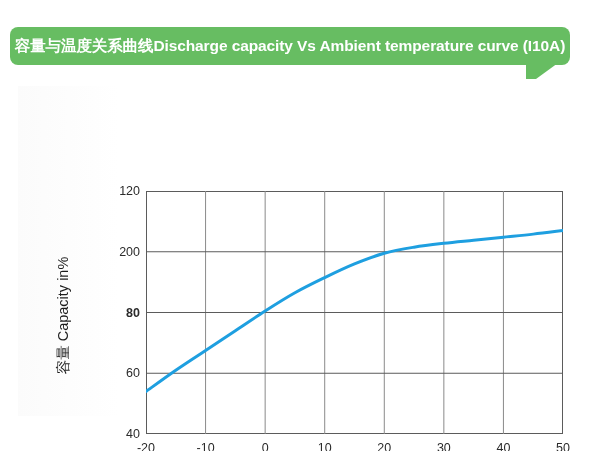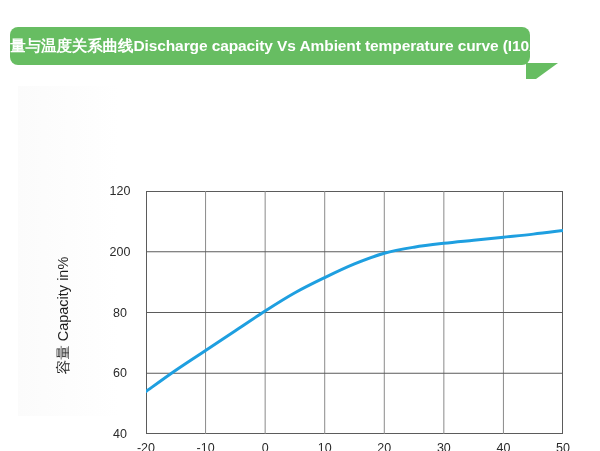--- a/index.html
+++ b/index.html
@@ -13,21 +13,21 @@
     font-family: "Liberation Sans", sans-serif;
     position: relative;
     overflow: hidden;
   }
 
   
   #title-bubble {
     position: absolute;
     left: 10px;
     top: 27px;
-    width: 520px;
+    width: 560px;
     height: 38px;
   }
   #title-bubble .bubble-body {
     position: absolute;
     left: 0; top: 0;
     width: 100%;
     height: 100%;
     background: #67bd62;
     border-radius: 8px;
     box-sizing: border-box;
@@ -90,21 +90,21 @@
     width: 100%;
     height: 100%;
     display: block;
   }
 
   
   .ytick {
     position: absolute;
     right: 0;
     width: 40px;
-    text-align: center;
+    text-align: right;
     font-size: 12.5px;
     color: #2b2b2b;
     transform: translateY(-50%);
     white-space: nowrap;
   }
   #ytick-layer {
     position: absolute;
     left: 78px;
     top: 105px;
     width: 44px;
@@ -165,21 +165,21 @@
           <line y1="121.5" y2="121.5" x1="0" x2="417" stroke="#5b5b5b" stroke-width="1" vector-effect="non-scaling-stroke"></line>
           <line y1="60.75" y2="60.75" x1="0" x2="417" stroke="#5b5b5b" stroke-width="1" vector-effect="non-scaling-stroke"></line>
         </g>
       <path id="series-path" fill="none" stroke-linecap="round" stroke-linejoin="round" d="M0.00,200.47 C4.96,196.93 19.86,186.05 29.79,179.21 C39.71,172.38 49.64,166.05 59.57,159.47 C69.50,152.89 79.43,146.31 89.36,139.73 C99.29,133.14 109.21,126.31 119.14,119.98 C129.07,113.65 139.00,107.32 148.93,101.76 C158.86,96.19 168.79,91.38 178.71,86.57 C188.64,81.76 198.57,76.95 208.50,72.90 C218.43,68.85 228.36,65.05 238.29,62.27 C248.21,59.48 258.14,57.86 268.07,56.19 C278.00,54.52 287.93,53.41 297.86,52.25 C307.79,51.08 317.71,50.22 327.64,49.21 C337.57,48.20 347.50,47.18 357.43,46.17 C367.36,45.16 377.29,44.25 387.21,43.13 C397.14,42.02 412.04,40.09 417.00,39.49" stroke="#1e9fe0" stroke-width="3" vector-effect="non-scaling-stroke"></path>
     </svg>
   </div>
 
   <div id="ytick-layer">
       <div class="ytick" style="top: 243px;">40</div>
       <div class="ytick" style="top: 182.25px;">60</div>
-      <div class="ytick" style="top: 121.5px;">80</div>
+      <div class="ytick" style="top: 121.5px; font-weight: bold;">80</div>
       <div class="ytick" style="top: 60.75px;">200</div>
       <div class="ytick" style="top: 0px;">120</div>
     </div>
   <div id="xtick-layer">
       <div class="xtick" style="left: 0px;">-20</div>
       <div class="xtick" style="left: 59.5714px;">-10</div>
       <div class="xtick" style="left: 119.143px;">0</div>
       <div class="xtick" style="left: 178.714px;">10</div>
       <div class="xtick" style="left: 238.286px;">20</div>
       <div class="xtick" style="left: 297.857px;">30</div>

